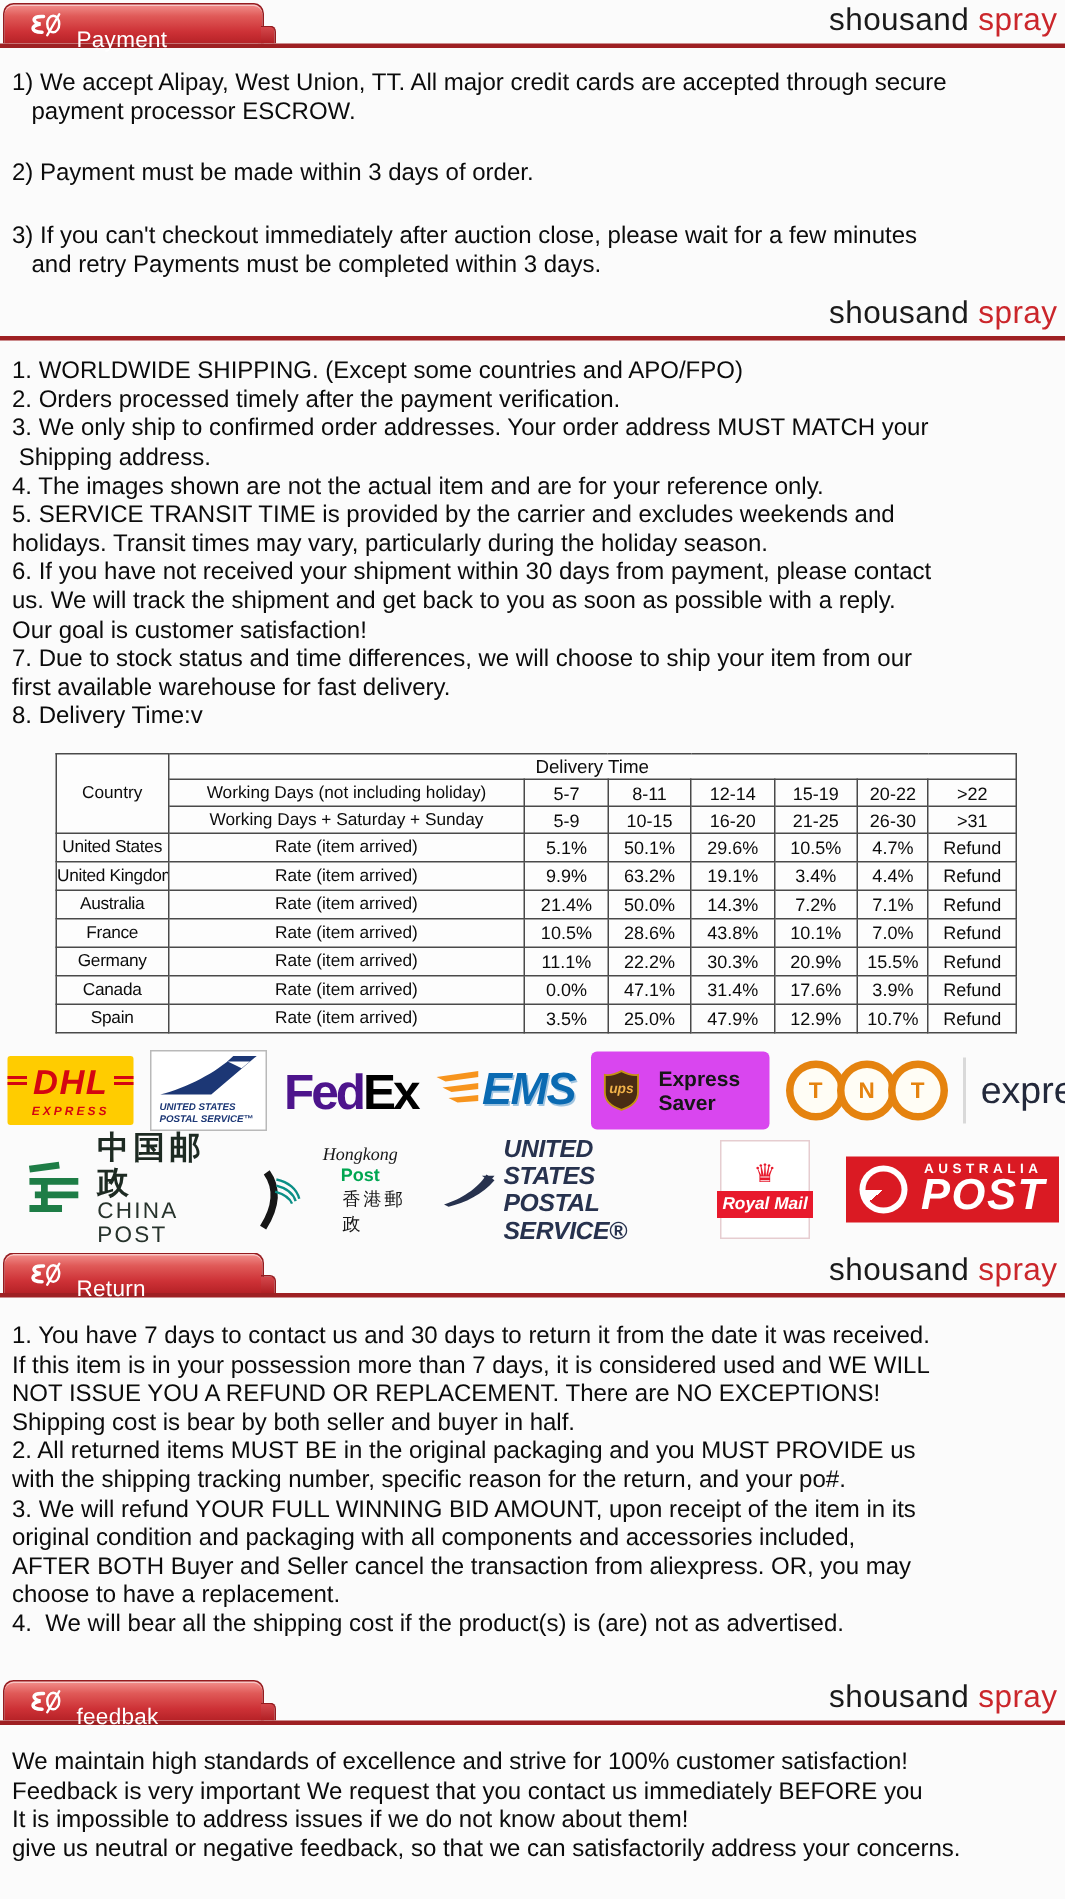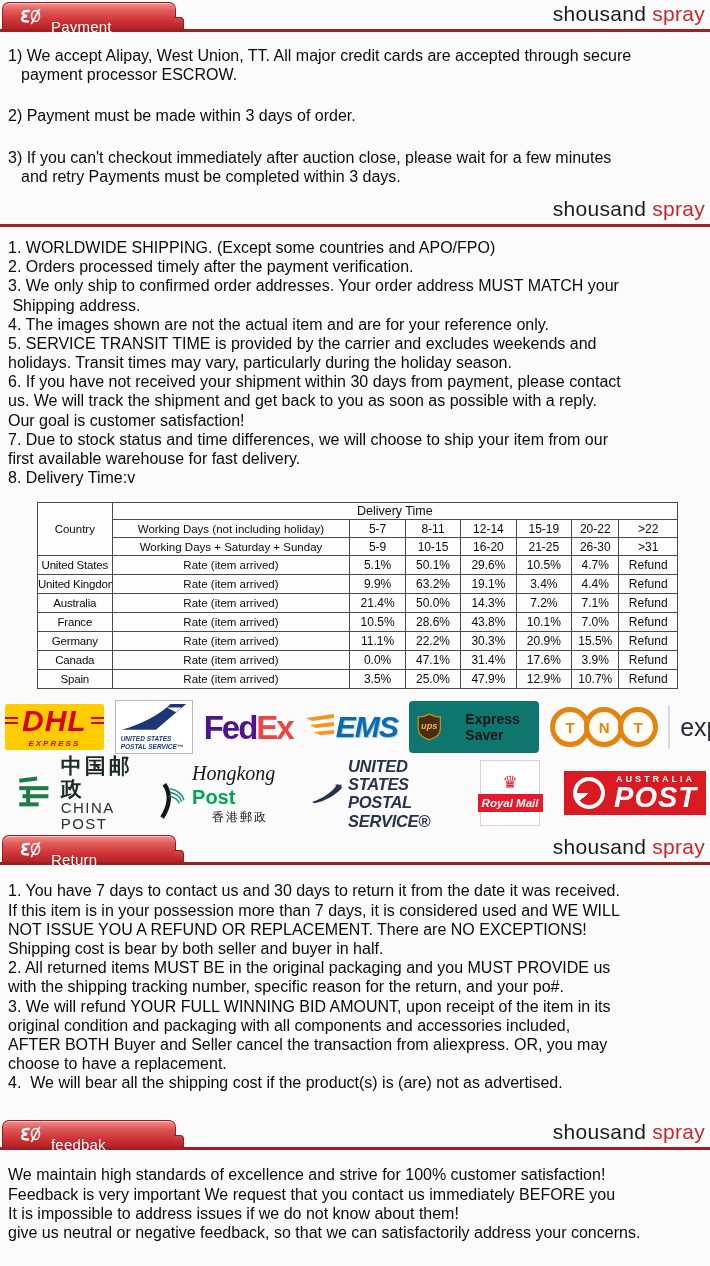--- a/index.html
+++ b/index.html
@@ -43,45 +43,45 @@
   td.t-title{font-size:12.5px;height:16px;}
   td.t-head{font-size:11.5px;height:17px;}
   td.t-num{font-size:12px;height:17px;}
   td.t-country{font-size:11.5px;letter-spacing:-.2px;height:18px;white-space:nowrap;}
   td.t-label{font-size:11.5px;height:18px;}
   td.t-val{font-size:12px;height:18px;}
   
   .logos1{display:flex;align-items:center;gap:11px;margin:9px 4px 0 5px;height:58px;}
   .logos2{display:flex;align-items:center;gap:24px;margin:5px 4px 0 16px;height:64px;}
   .dhl{width:108px;height:46px;background:#ffcc00;display:flex;flex-direction:column;align-items:center;justify-content:center;border-radius:2px;}
-  .dhl-main{display:flex;align-items:center;gap:4px;color:#d40511;font-weight:bold;font-style:italic;font-size:30px;line-height:1;letter-spacing:1px;}
+  .dhl-main{display:flex;align-items:center;gap:4px;color:#d40511;font-weight:bold;font-style:italic;font-size:23px;line-height:1;letter-spacing:1px;}
   .dhl-dash{width:13px;height:9px;background:repeating-linear-gradient(180deg,#d40511 0 2px,transparent 2px 4.5px);}
   .dhl-sub{color:#d40511;font-size:8px;font-weight:bold;font-style:italic;letter-spacing:2px;margin-top:3px;}
   .uspsbox{width:82px;height:54px;background:#fff;border:1px solid #b9b9b9;display:flex;flex-direction:column;align-items:center;justify-content:flex-end;padding:2px 2px 3px;box-sizing:border-box;}
   .uspsbox svg{margin-bottom:2px;}
   .usps-cap{font-size:6.5px;font-weight:bold;font-style:italic;color:#1c3775;line-height:1.2;align-self:flex-start;padding-left:3px;}
   .fedex{font-size:33px;font-weight:bold;letter-spacing:-2px;line-height:1;}
   .fedex .fed{color:#4d148c;}
-  .fedex .ex{color:#ef4444;}
+  .fedex .ex{color:#000000;}
   .ems{display:flex;align-items:center;gap:2px;}
   .ems-text{font-size:30px;font-weight:bold;font-style:italic;color:#0a6ab2;letter-spacing:-1px;line-height:1;text-shadow:1px 1px 0 #9fc4e0;}
-  .ups{width:136px;height:52px;background:#0f766e;border-radius:4px;display:flex;align-items:center;gap:24px;padding:0 8px;box-sizing:border-box;justify-content:center;}
+  .ups{width:136px;height:52px;background:#d946ef;border-radius:4px;display:flex;align-items:center;gap:12px;padding:0 8px;box-sizing:border-box;justify-content:center;}
   .ups-text{font-size:14px;font-weight:bold;color:#161616;}
   .tnt{display:flex;align-items:center;gap:10px;}
   .tnt-rings{display:flex;}
   .ring{width:30px;height:30px;border-radius:50%;border:5px solid #e5830f;background:#fffdf5;display:flex;align-items:center;justify-content:center;font-weight:bold;font-size:15px;color:#e5830f;margin-left:-6px;}
   .ring:first-child{margin-left:0;}
   .tnt-div{width:2px;height:44px;background:#d9d9d9;}
   .tnt-express{font-size:25px;color:#23293b;}
   .cnpost{display:flex;align-items:center;gap:9px;}
   .cn-zh{font-size:21px;font-weight:bold;color:#1d2a22;letter-spacing:3px;line-height:1.1;}
   .cn-en{font-size:15px;color:#27332c;letter-spacing:1.5px;line-height:1.1;}
   .hkpost{display:flex;align-items:flex-end;gap:3px;}
   .hk-text{display:flex;flex-direction:column;}
-  .hk-name{font-size:20px;line-height:1.2;}
+  .hk-name{font-size:12px;line-height:1.2;text-align:center;}
   .hk-hong{font-family:"Liberation Serif",serif;font-style:italic;color:#161616;}
   .hk-post{font-weight:bold;color:#00a651;}
   .hk-zh{font-size:12px;color:#161616;letter-spacing:2px;margin-left:20px;}
   .usps2{display:flex;align-items:center;gap:6px;}
   .usps2-text{font-size:16.5px;font-weight:bold;font-style:italic;color:#27324e;line-height:1.1;letter-spacing:-.3px;}
   .rm{width:58px;height:64px;background:#fff;border:1px solid #e6cdd0;display:flex;flex-direction:column;align-items:center;justify-content:center;}
   .rm-crown{color:#e8192c;font-size:17px;line-height:1;}
   .rm-band{background:#e8192c;color:#fff;font-size:11.5px;font-weight:bold;font-style:italic;padding:3px 4px;margin-top:3px;white-space:nowrap;}
   .aus{width:150px;height:44px;background:#da1a23;display:flex;align-items:center;gap:9px;padding:0 9px;box-sizing:border-box;}
   .aus-ball{width:32px;height:32px;background:#fff;border-radius:50%;display:flex;align-items:center;justify-content:center;}

